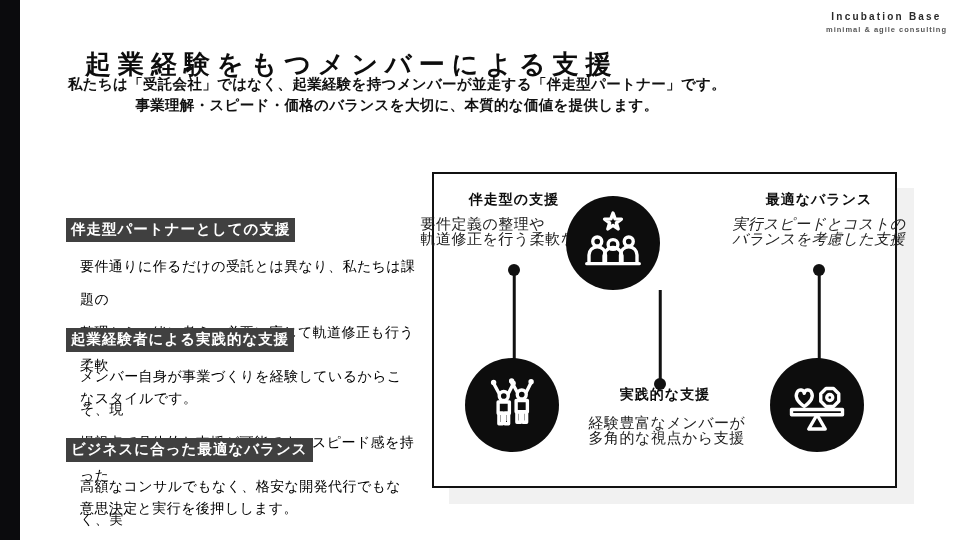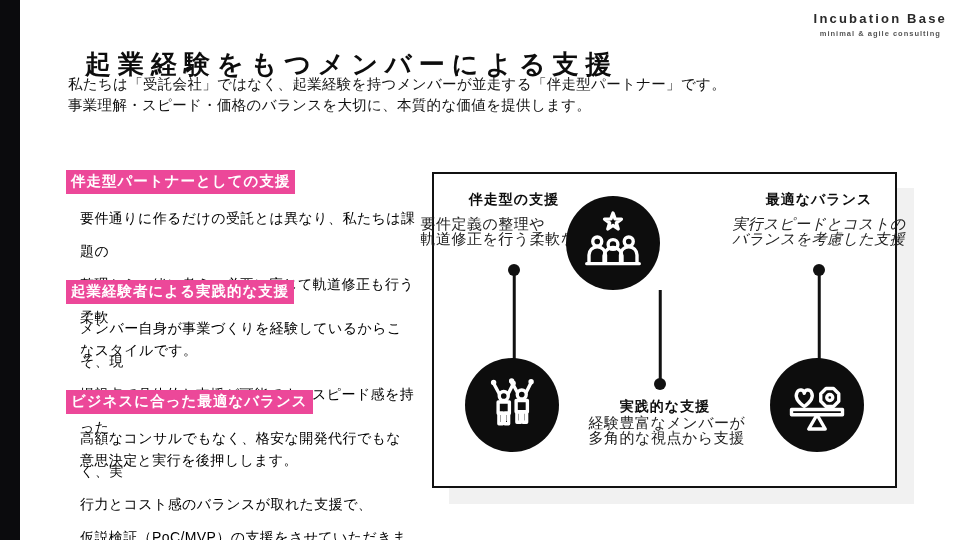--- a/index.html
+++ b/index.html
@@ -7,40 +7,41 @@
     width:960px;height:540px;position:relative;overflow:hidden;
     background:#ffffff;color:#111;
     font-family:"Liberation Sans","DejaVu Sans",sans-serif;
     -webkit-font-smoothing:antialiased;
   }
   
   .left-bar{position:absolute;left:0;top:0;width:20px;height:540px;background:#0b0b0d;}
 
   
   .brand{position:absolute;top:11px;right:13px;text-align:center;}
-  .brand-name{font-size:13px;font-weight:bold;letter-spacing:2.2px;color:#2a2a2a;white-space:nowrap;}
+  .brand-name{font-size:10px;font-weight:bold;letter-spacing:2.2px;color:#2a2a2a;white-space:nowrap;}
   .brand-tagline{font-size:7.5px;font-weight:bold;letter-spacing:1px;color:#555;margin-top:3px;white-space:nowrap;}
 
   
   .page-title{
     position:absolute;left:68px;top:30px;
     font-size:26px;font-weight:800;letter-spacing:7px;color:#0d0d0d;white-space:nowrap;
   }
   .page-subtitle{
     position:absolute;left:68px;top:74px;
-    font-size:14.5px;font-weight:normal;line-height:21px;letter-spacing:0.3px;
-    color:#111;white-space:pre-line;
+    font-size:14.5px;font-weight:bold;line-height:21px;letter-spacing:0.3px;
+    color:#111;white-space:pre-line;text-align:center;
   }
 
   
   .section{position:absolute;left:66px;width:372px;}
   .section-heading{
-    display:inline-block;background:#ec4899;color:#fff;
+    display:inline-block;background:#404040;color:#fff;
     font-size:14.5px;font-weight:bold;letter-spacing:1px;
     padding:2px 5px 3px 5px;
+    margin-top:48px;
   }
   .section-body{
     margin:8px 16px 0 14px;font-size:14px;line-height:33px;letter-spacing:0.4px;
     color:#000000;white-space:pre-line;
   }
 
   
   .card{
     position:absolute;left:432px;top:172px;width:461px;height:312px;
     background:#fff;border:2px solid #111;
@@ -147,21 +148,21 @@
       <path class="ic" d="M58 73 v-9 a11 11 0 0 1 22 0 v9"></path>
 
       <circle class="ic" cx="48" cy="50" r="6.5"></circle>
       <path class="ic" d="M36 73 v-7 a12 12 0 0 1 24 0 v7"></path>
 
       <path class="ic" d="M13 75.5 H83" stroke-width="5"></path>
     </svg>
   </div>
   <div class="diag-line" style="left:226px;top:116px;height:90px;"></div>
   <div class="diag-dot" style="left:226px;top:204px;"></div>
-  <div class="diag-title" style="left:231px;top:224px;text-align:right;">実践的な支援</div>
+  <div class="diag-title" style="left:231px;top:212px;text-align:right;">実践的な支援</div>
   <div class="diag-desc" style="left:233px;top:241px;">経験豊富なメンバーが
 多角的な視点から支援</div>
 
   <div class="diag-title" style="left:385px;top:17px;">最適なバランス</div>
   <div class="diag-desc" style="left:385px;top:42px;font-style:italic;">実行スピードとコストの
 バランスを考慮した支援</div>
   <div class="diag-dot" style="left:385px;top:90px;"></div>
   <div class="diag-line" style="left:385px;top:96px;height:90px;"></div>
   <div class="diag-circle" style="left:383px;top:184px;">
     <svg viewBox="0 0 96 96">

